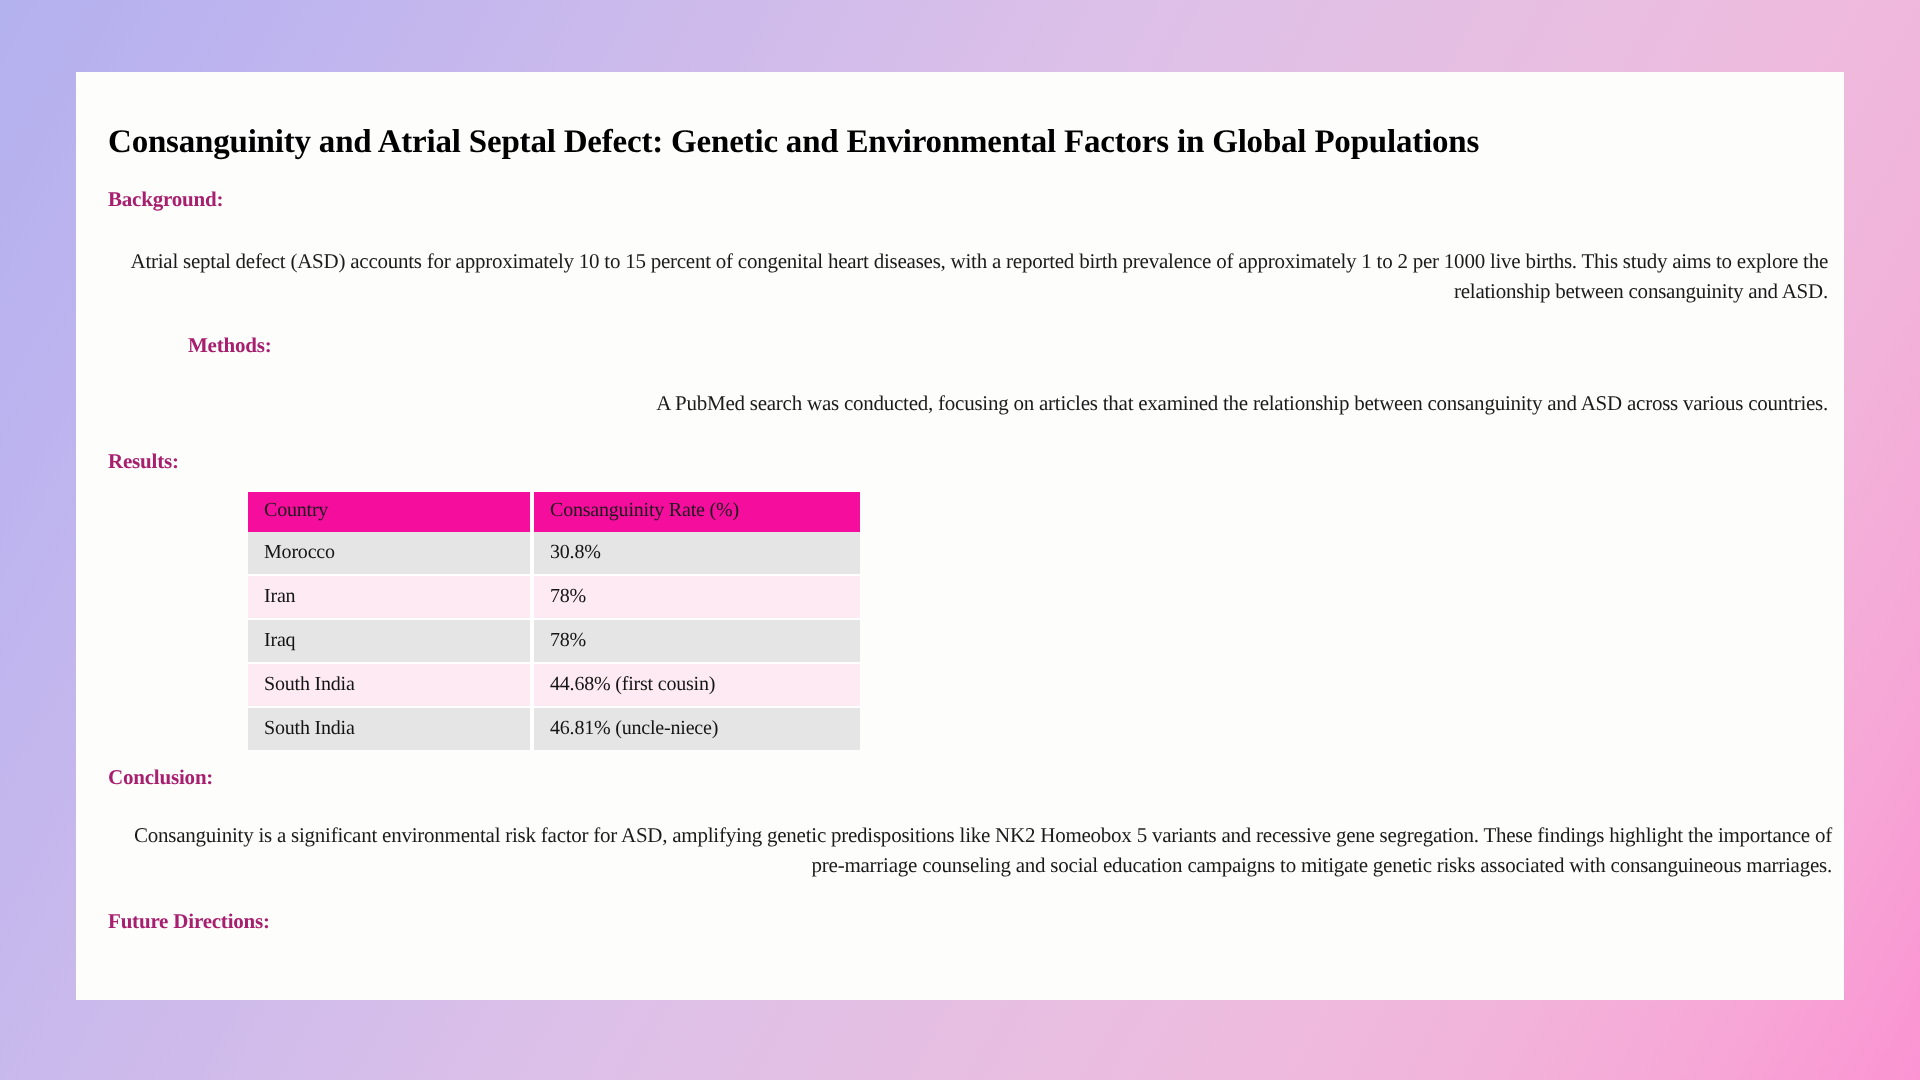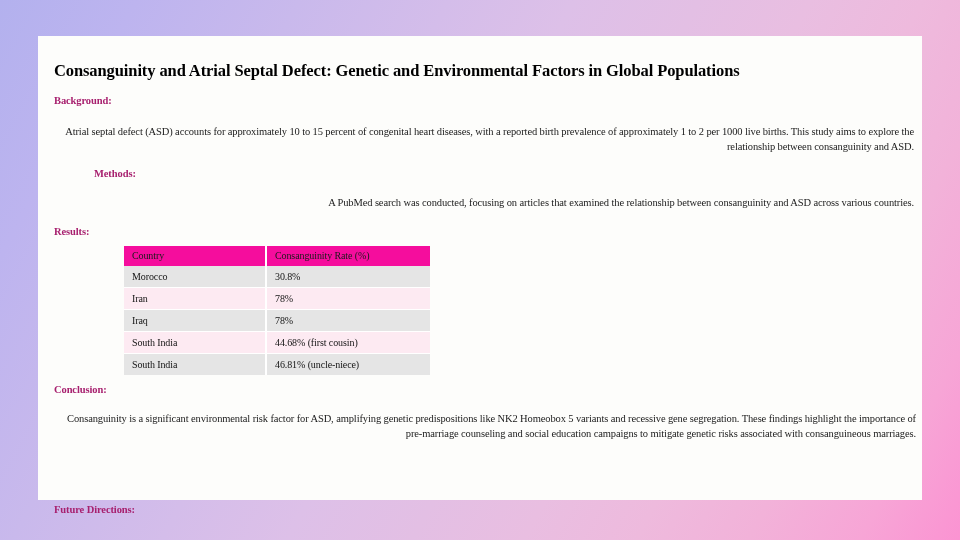--- a/index.html
+++ b/index.html
@@ -90,21 +90,21 @@
   }
 
   #bg-head   { top: 47px; }
   #bg-body   { top: 77px;  width: 860px; }
   #me-head   { top: 120px; margin-left: 40px; }
   #me-body   { top: 148px; width: 860px; }
   #re-head   { top: 178px; }
 
   #co-head   { top: 336px; }
   #co-body   { top: 364px; width: 862px; }
-  #fu-head   { top: 408px; margin-top: 48px; }
+  #fu-head   { top: 408px; }
   #fu-body   { top: 436px; width: 862px; }
 
   
   #results-table {
     position: absolute;
     left: 78px;
     top: 198px;
     width: 306px;
     border-collapse: collapse;
     table-layout: fixed;

